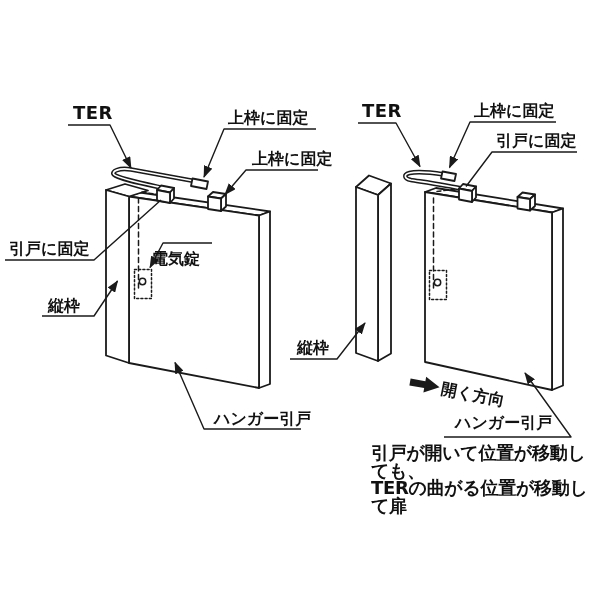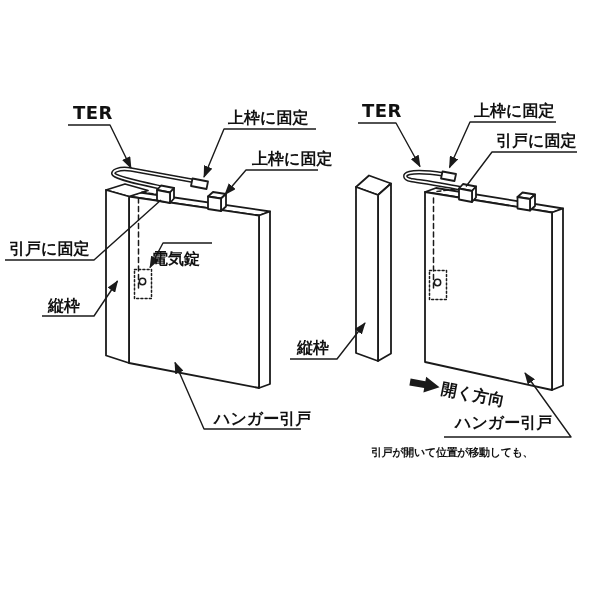--- a/index.html
+++ b/index.html
@@ -10,21 +10,21 @@
   .canvas{position:absolute;left:0;top:0;width:600px;height:600px;}
   svg{position:absolute;left:0;top:0;}
   .lbl{
     position:absolute;color:#111;font-weight:700;font-size:16px;line-height:1.1;
     white-space:nowrap;letter-spacing:0px;
   }
   .lbl.latin{font-size:18px;letter-spacing:0.5px;}
   .lbl.rot{transform:rotate(11deg);transform-origin:left top;}
   .caption{
     position:absolute;left:371px;top:444px;color:#111;font-weight:700;
-    font-size:11px;line-height:17.5px;letter-spacing:-0.3px;
+    font-size:18px;line-height:17.5px;letter-spacing:-0.3px;
   }
   .caption span{display:block;}
 </style>
 </head>
 <body>
 
 <div class="canvas">
 
 <svg width="600" height="600" viewBox="0 0 600 600">
   <defs>
@@ -130,15 +130,16 @@
 
 <div class="lbl latin" style="left:362px;top:101px;">TER</div>
 <div class="lbl" style="left:474px;top:102px;">上枠に固定</div>
 <div class="lbl" style="left:496px;top:132px;">引戸に固定</div>
 <div class="lbl" style="left:297px;top:339px;">縦枠</div>
 <div class="lbl rot" style="left:443px;top:380px;">開く方向</div>
 <div class="lbl" style="left:455px;top:414px;">ハンガー引戸</div>
 
 <div class="caption">
   <span>引戸が開いて位置が移動しても、</span>
+  <span>TERの曲がる位置が移動して扉</span>
 </div>
 
 </div>
 
 </body></html>

